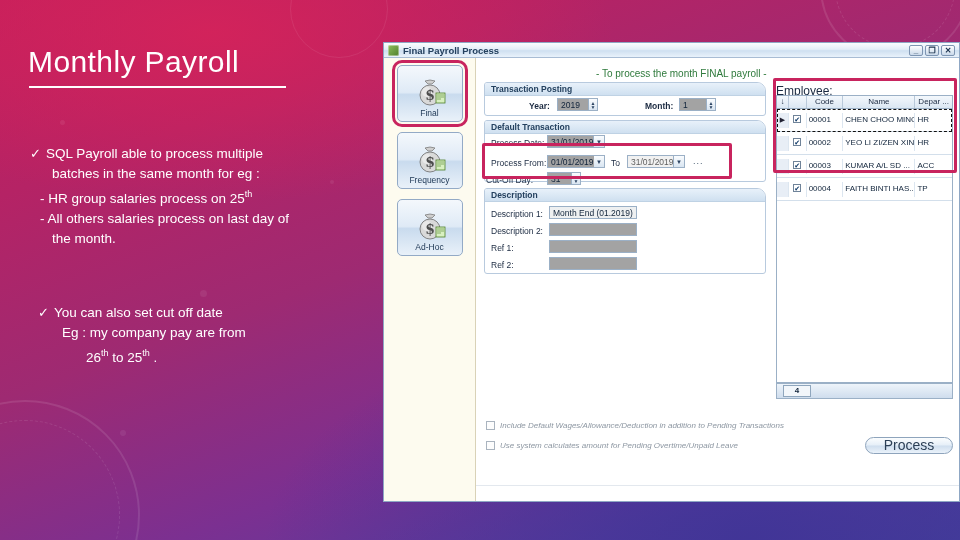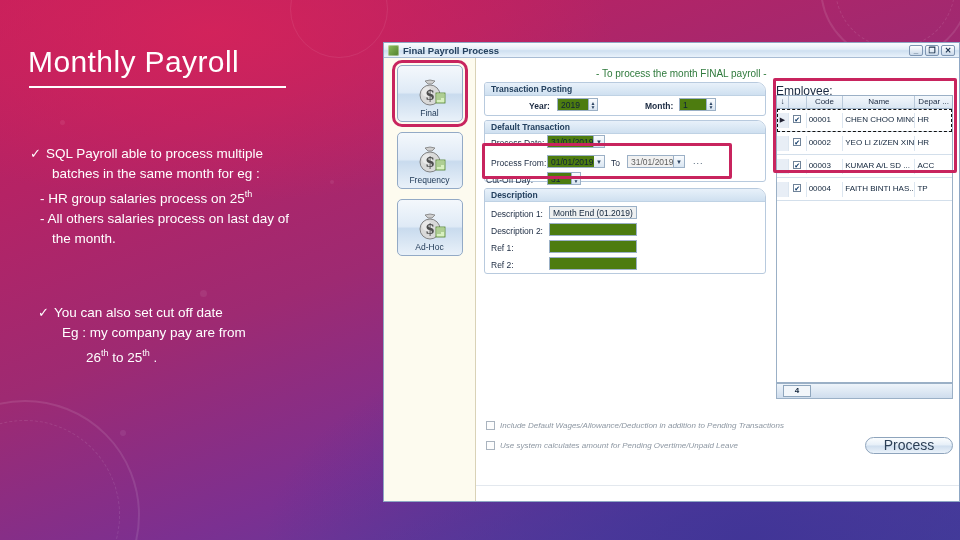--- a/index.html
+++ b/index.html
@@ -93,21 +93,21 @@
     position:absolute; left:0; top:0; right:0; height:13px;
     background:linear-gradient(to bottom,#e8f1fa,#cfe0f0);
     border-bottom:1px solid #bfd2e4; border-radius:2px 8px 0 0;
     font-size:8.5px; font-weight:700; color:#24415f; padding:1px 0 0 6px;
   }
   .grp-body { position:absolute; left:0; right:0; top:13px; bottom:0; }
 
   .fld-label { position:absolute; font-size:8.5px; color:#1b2a41; }
   .fld-label.b { font-weight:700; }
   .tbox {
-    position:absolute; height:13px; border:1px solid #9bb0c6; background:#4d7c0f;
+    position:absolute; height:13px; border:1px solid #9bb0c6; background:#a3a3a3;
     font-size:8.5px; color:#10233a; padding:1px 3px; line-height:11px;
   }
   .tbox.grey { background:#f1f1f1; color:#5e5e5e; }
   .tbox.ro   { background:#eef0f1; }
   .spin {
     position:absolute; width:9px; height:13px; border:1px solid #9bb0c6; border-left:none;
     background:linear-gradient(to bottom,#fafcfe,#d9e5f1);
     display:flex; flex-direction:column; justify-content:center; align-items:center;
     font-size:5px; line-height:4px; color:#2b4362;
   }

